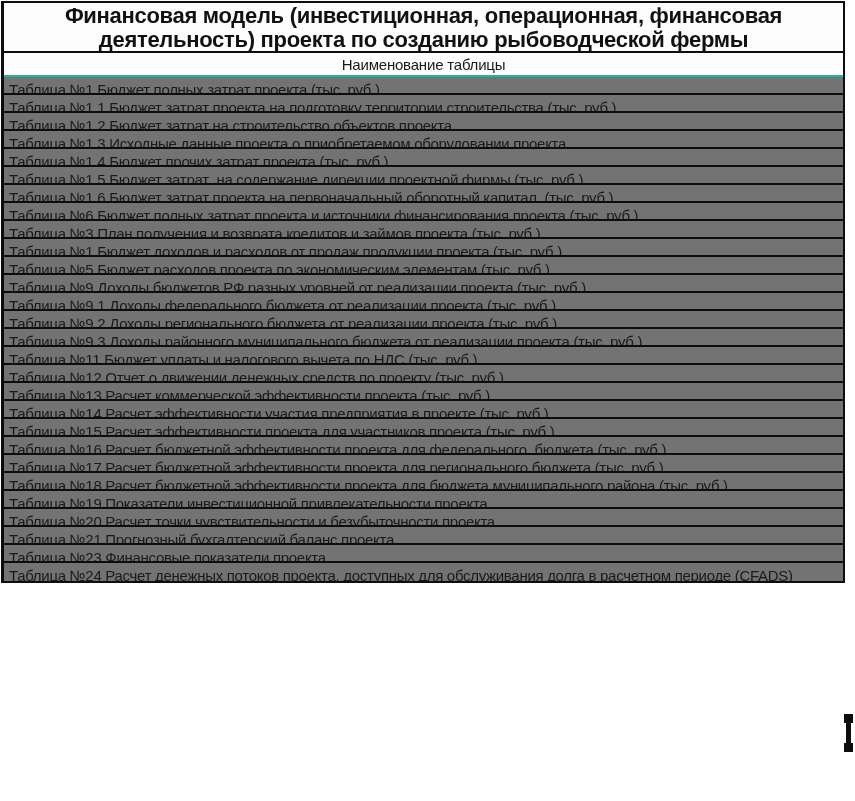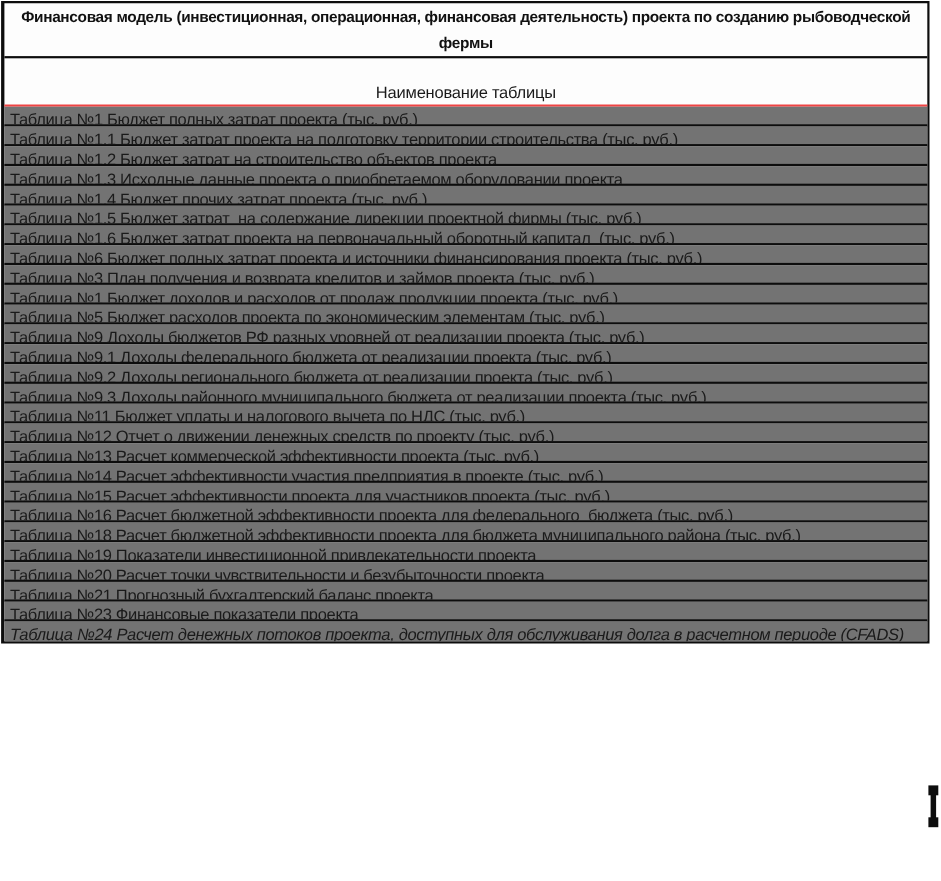--- a/index.html
+++ b/index.html
@@ -25,51 +25,49 @@
     box-sizing: border-box;
     border: 2px solid #0d0d0d;
     border-left-width: 3px;
     background: #fdfdfd;
   }
   .title-cell {
     box-sizing: border-box;
     min-height: 47px;
     border-bottom: 2px solid #0d0d0d;
     font-weight: bold;
-    font-size: 14px;
+    font-size: 22px;
     line-height: 23.5px;
     letter-spacing: -0.3px;
     text-align: center;
     padding: 1px 4px 0 4px;
     color: #111111;
   }
   .col-header-cell {
     box-sizing: border-box;
     height: 23.8px;
-    border-bottom: 2px solid #ef4444;
+    border-bottom: 2px solid #14b8a6;
     font-size: 15px;
     text-align: center;
     padding-top: 3px;
     letter-spacing: -0.2px;
-    margin-top: 20px;
   }
   .row {
     box-sizing: border-box;
     height: 18px;
     border-bottom: 2px solid #0d0d0d;
     font-size: 15px;
     letter-spacing: -0.3px;
     padding: 4px 0 0 5px;
     white-space: pre;
     overflow: hidden;
     background: #737373;
   }
   .row:last-child {
     border-bottom: none;
-    font-style: italic;
   }
   
   .active-cell-marker {
     position: absolute;
     left: 843px;
     top: 714px;
     width: 12px;
     height: 40px;
   }
   .active-cell-marker .bar {
@@ -114,20 +112,21 @@
         <div class="row">Таблица №9 Доходы бюджетов РФ разных уровней от реализации проекта (тыс. руб.)</div>
         <div class="row">Таблица №9.1 Доходы федерального бюджета от реализации проекта (тыс. руб.)</div>
         <div class="row">Таблица №9.2 Доходы регионального бюджета от реализации проекта (тыс. руб.)</div>
         <div class="row">Таблица №9.3 Доходы районного муниципального бюджета от реализации проекта (тыс. руб.)</div>
         <div class="row">Таблица №11 Бюджет уплаты и налогового вычета по НДС (тыс. руб.)</div>
         <div class="row">Таблица №12 Отчет о движении денежных средств по проекту (тыс. руб.)</div>
         <div class="row">Таблица №13 Расчет коммерческой эффективности проекта (тыс. руб.)</div>
         <div class="row">Таблица №14 Расчет эффективности участия предприятия в проекте (тыс. руб.)</div>
         <div class="row">Таблица №15 Расчет эффективности проекта для участников проекта (тыс. руб.)</div>
         <div class="row">Таблица №16 Расчет бюджетной эффективности проекта для федерального  бюджета (тыс. руб.)</div>
+        <div class="row">Таблица №17 Расчет бюджетной эффективности проекта для регионального бюджета (тыс. руб.)</div>
         <div class="row">Таблица №18 Расчет бюджетной эффективности проекта для бюджета муниципального района (тыс. руб.)</div>
         <div class="row">Таблица №19 Показатели инвестиционной привлекательности проекта</div>
         <div class="row">Таблица №20 Расчет точки чувствительности и безубыточности проекта</div>
         <div class="row">Таблица №21 Прогнозный бухгалтерский баланс проекта</div>
         <div class="row">Таблица №23 Финансовые показатели проекта</div>
         <div class="row">Таблица №24 Расчет денежных потоков проекта, доступных для обслуживания долга в расчетном периоде (CFADS)</div>
       </div>
   </div>
 
   <div class="active-cell-marker">

